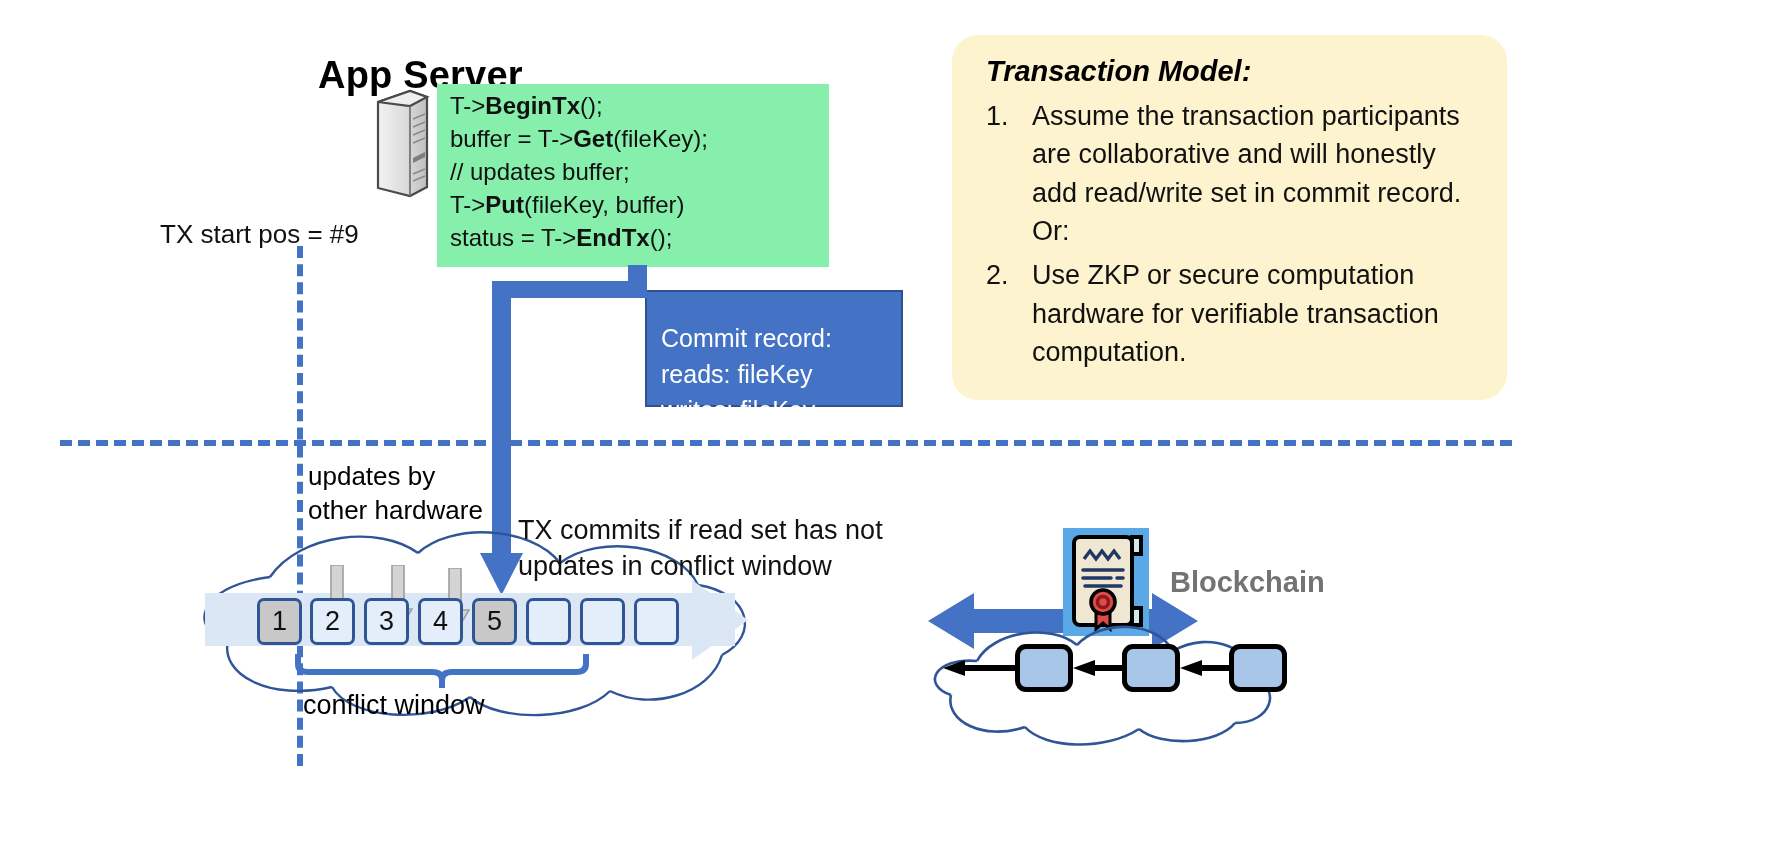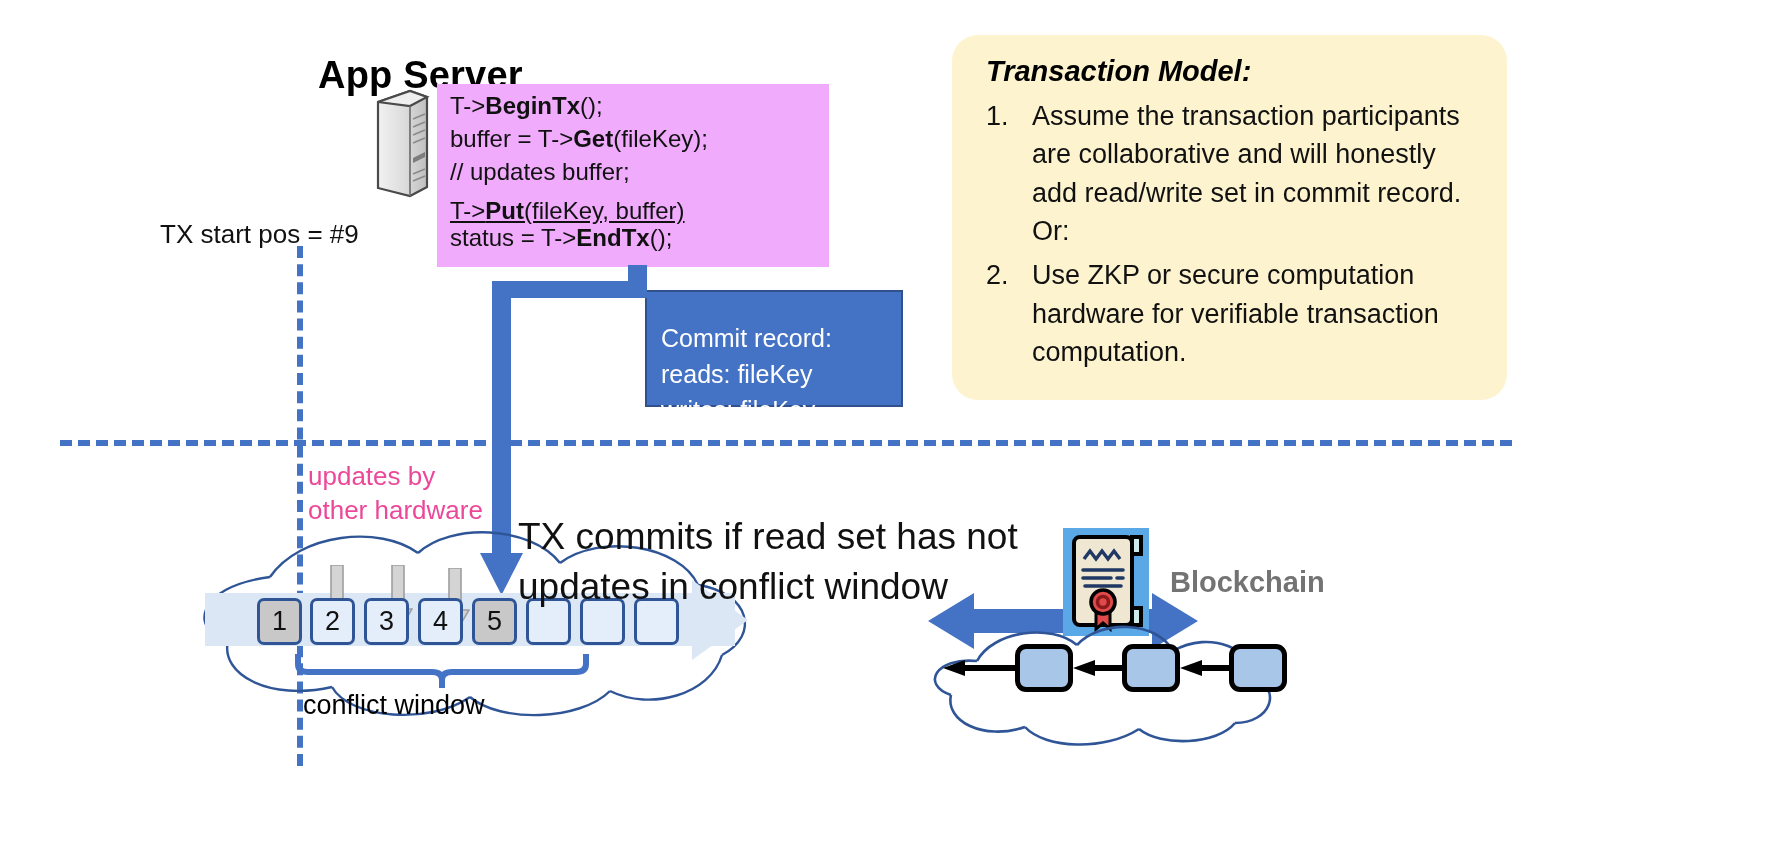--- a/index.html
+++ b/index.html
@@ -19,31 +19,31 @@
     font-size:38px;font-weight:bold;color:#000;
     letter-spacing:.2px;
   }
 
   
   #server-icon{left:370px;top:88px;width:62px;height:112px;}
 
   
   #code-box{
     left:437px;top:84px;width:392px;height:183px;
-    background:#f0abfc;
+    background:#86efac;
   }
   #code-box .line{
     position:absolute;left:13px;
     font-size:24px;color:#111;white-space:nowrap;
     font-family:"Liberation Sans", sans-serif;
   }
   #code-box .l0{top:8px;}
   #code-box .l1{top:41px;}
   #code-box .l2{top:74px;}
-  #code-box .l3{top:113px;text-decoration:underline;}
+  #code-box .l3{top:107px;}
   #code-box .l4{top:140px;}
   #code-box b{font-weight:bold;}
 
   
   #tx-start-label{
     left:160px;top:219px;
     font-size:26px;color:#111;white-space:nowrap;
   }
 
   
@@ -93,27 +93,27 @@
     font-size:27px;line-height:1.42;color:#111;
     padding-left:58px;margin-bottom:6px;
   }
   #txmodel-list li .num{
     position:absolute;left:12px;top:0;font-size:27px;color:#111;
   }
 
   
   #updates-label{
     left:308px;top:459px;
-    font-size:26px;color:#ec4899;line-height:1.32;
+    font-size:26px;color:#000000;line-height:1.32;
   }
 
   
   #commits-label{
     left:518px;top:512px;
-    font-size:37px;color:#111;line-height:1.35;white-space:nowrap;
+    font-size:27px;color:#111;line-height:1.35;white-space:nowrap;
   }
 
   
   #log-cloud{left:150px;top:515px;width:620px;height:215px;}
 
   
   #log-strip{
     left:205px;top:593px;width:530px;height:53px;
     background:#dbe7f5;
   }

